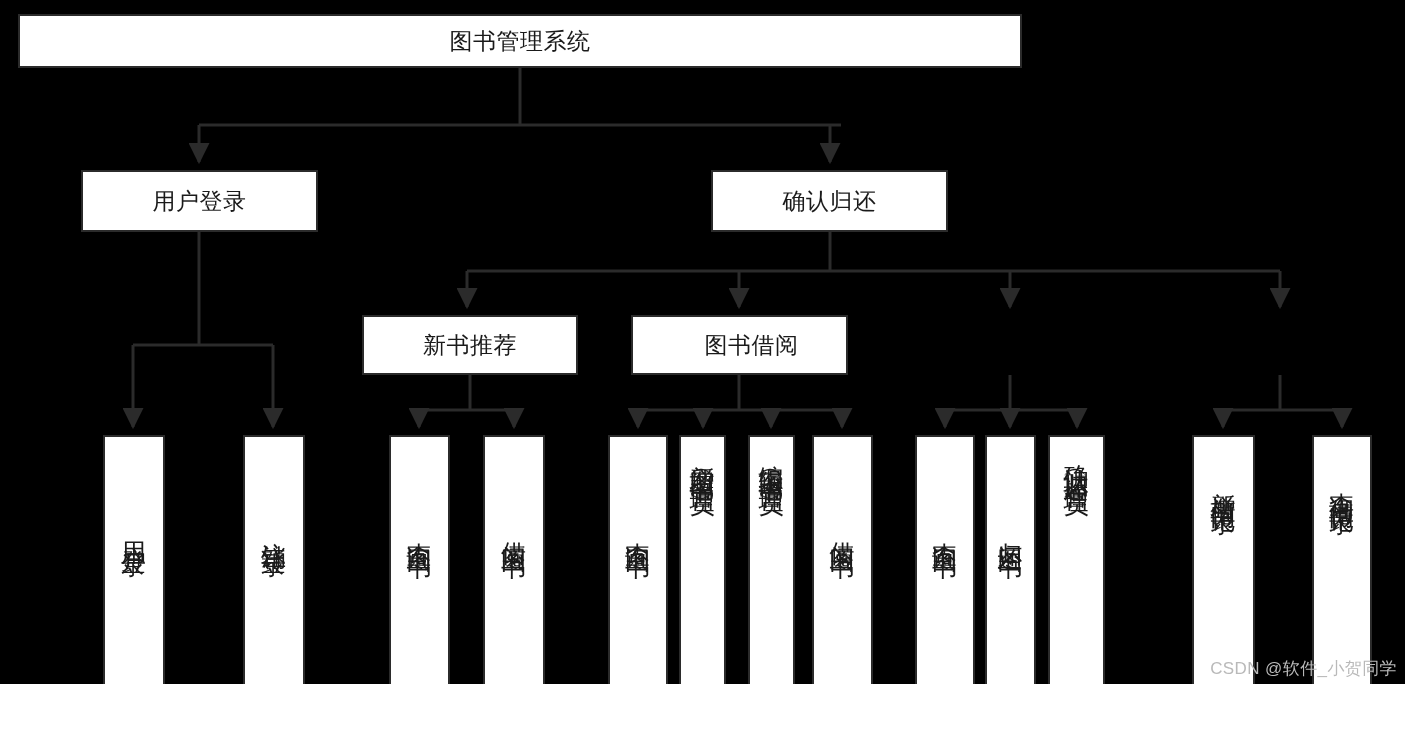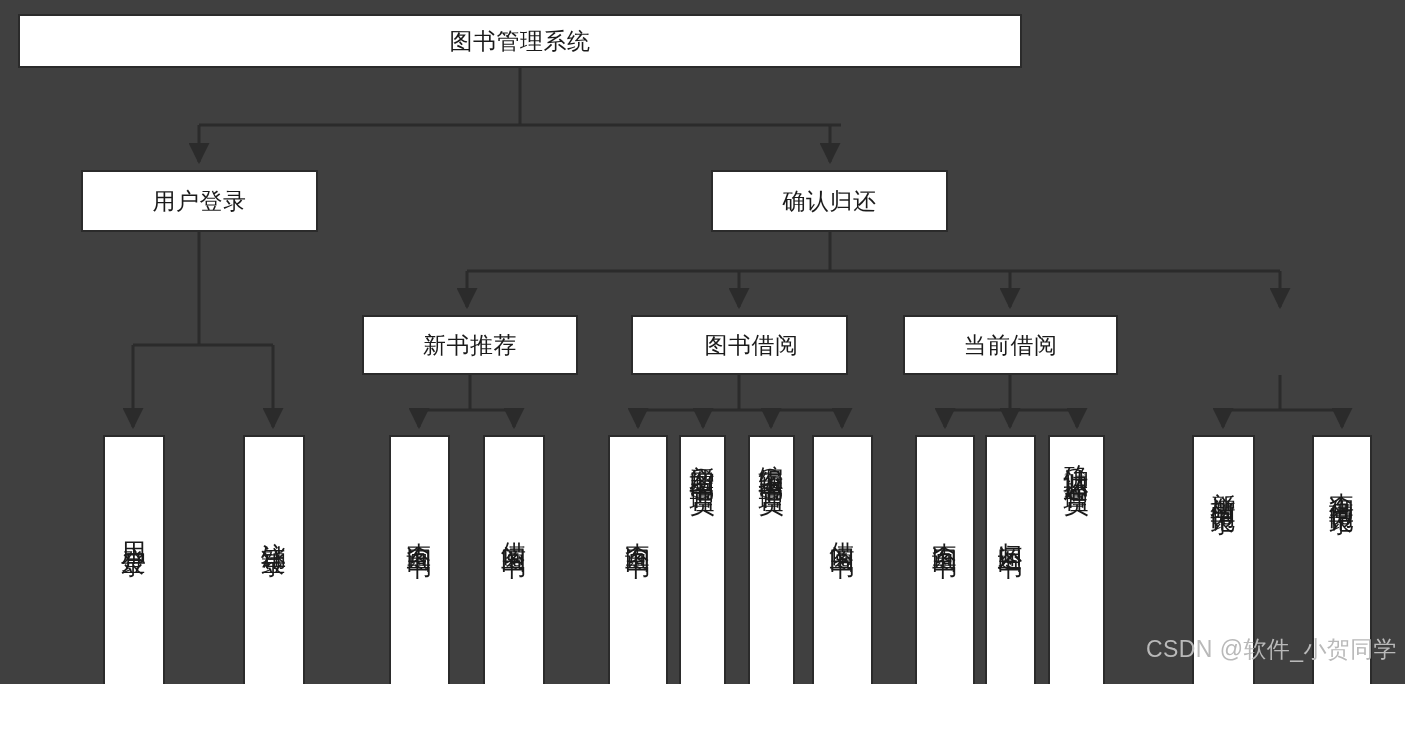--- a/index.html
+++ b/index.html
@@ -7,21 +7,21 @@
     padding: 0;
     background: #ffffff;
   }
   body {
     font-family: "Liberation Sans", "DejaVu Sans", sans-serif;
   }
   #canvas {
     position: relative;
     width: 1405px;
     height: 684px;
-    background: #404040;
+    background: #000000;
     overflow: hidden;
   }
   #wires {
     position: absolute;
     left: 0;
     top: 0;
     width: 1405px;
     height: 747px;
   }
   .node {
@@ -50,22 +50,22 @@
     text-orientation: upright;
     font-size: 25px;
     line-height: 1.12;
     letter-spacing: 4px;
     white-space: normal;
     text-align: center;
   }
   .watermark {
     position: absolute;
     right: 8px;
-    bottom: 19px;
-    font-size: 23px;
+    bottom: 4px;
+    font-size: 17px;
     color: #b9b9b9;
     letter-spacing: 0.4px;
     user-select: none;
     white-space: nowrap;
     margin-top: 18px;
   }
 </style>
 </head>
 <body>
 
@@ -131,23 +131,20 @@
   <div class="node" id="l2-1" style="left: 711px; top: 170px; width: 237px; height: 62px;">
     <span class="label">确认归还</span>
   </div>
 
   <div class="node" id="l3-0" style="left: 362px; top: 315px; width: 216px; height: 60px;">
     <span class="label">新书推荐</span>
   </div>
   <div class="node" id="l3-1" style="left: 631px; top: 315px; width: 217px; height: 60px; padding-left: 24px;">
     <span class="label">图书借阅</span>
   </div>
-  <div class="node" id="l3-2" style="left: 903px; top: 315px; width: 215px; height: 60px;">
-    <span class="label">当前借阅</span>
-  </div>
 
   <div class="node vertical" id="lf-0" style="left: 103px; top: 435px; width: 62px; height: 299px; padding-top: 85px;">
     <span class="label">用户登录</span>
   </div>
   <div class="node vertical" id="lf-1" style="left: 243px; top: 435px; width: 62px; height: 299px; padding-top: 85px;">
     <span class="label">注销登录</span>
   </div>
   <div class="node vertical" id="lf-2" style="left: 389px; top: 435px; width: 61px; height: 299px; padding-top: 85px;">
     <span class="label">查询图书</span>
   </div>

